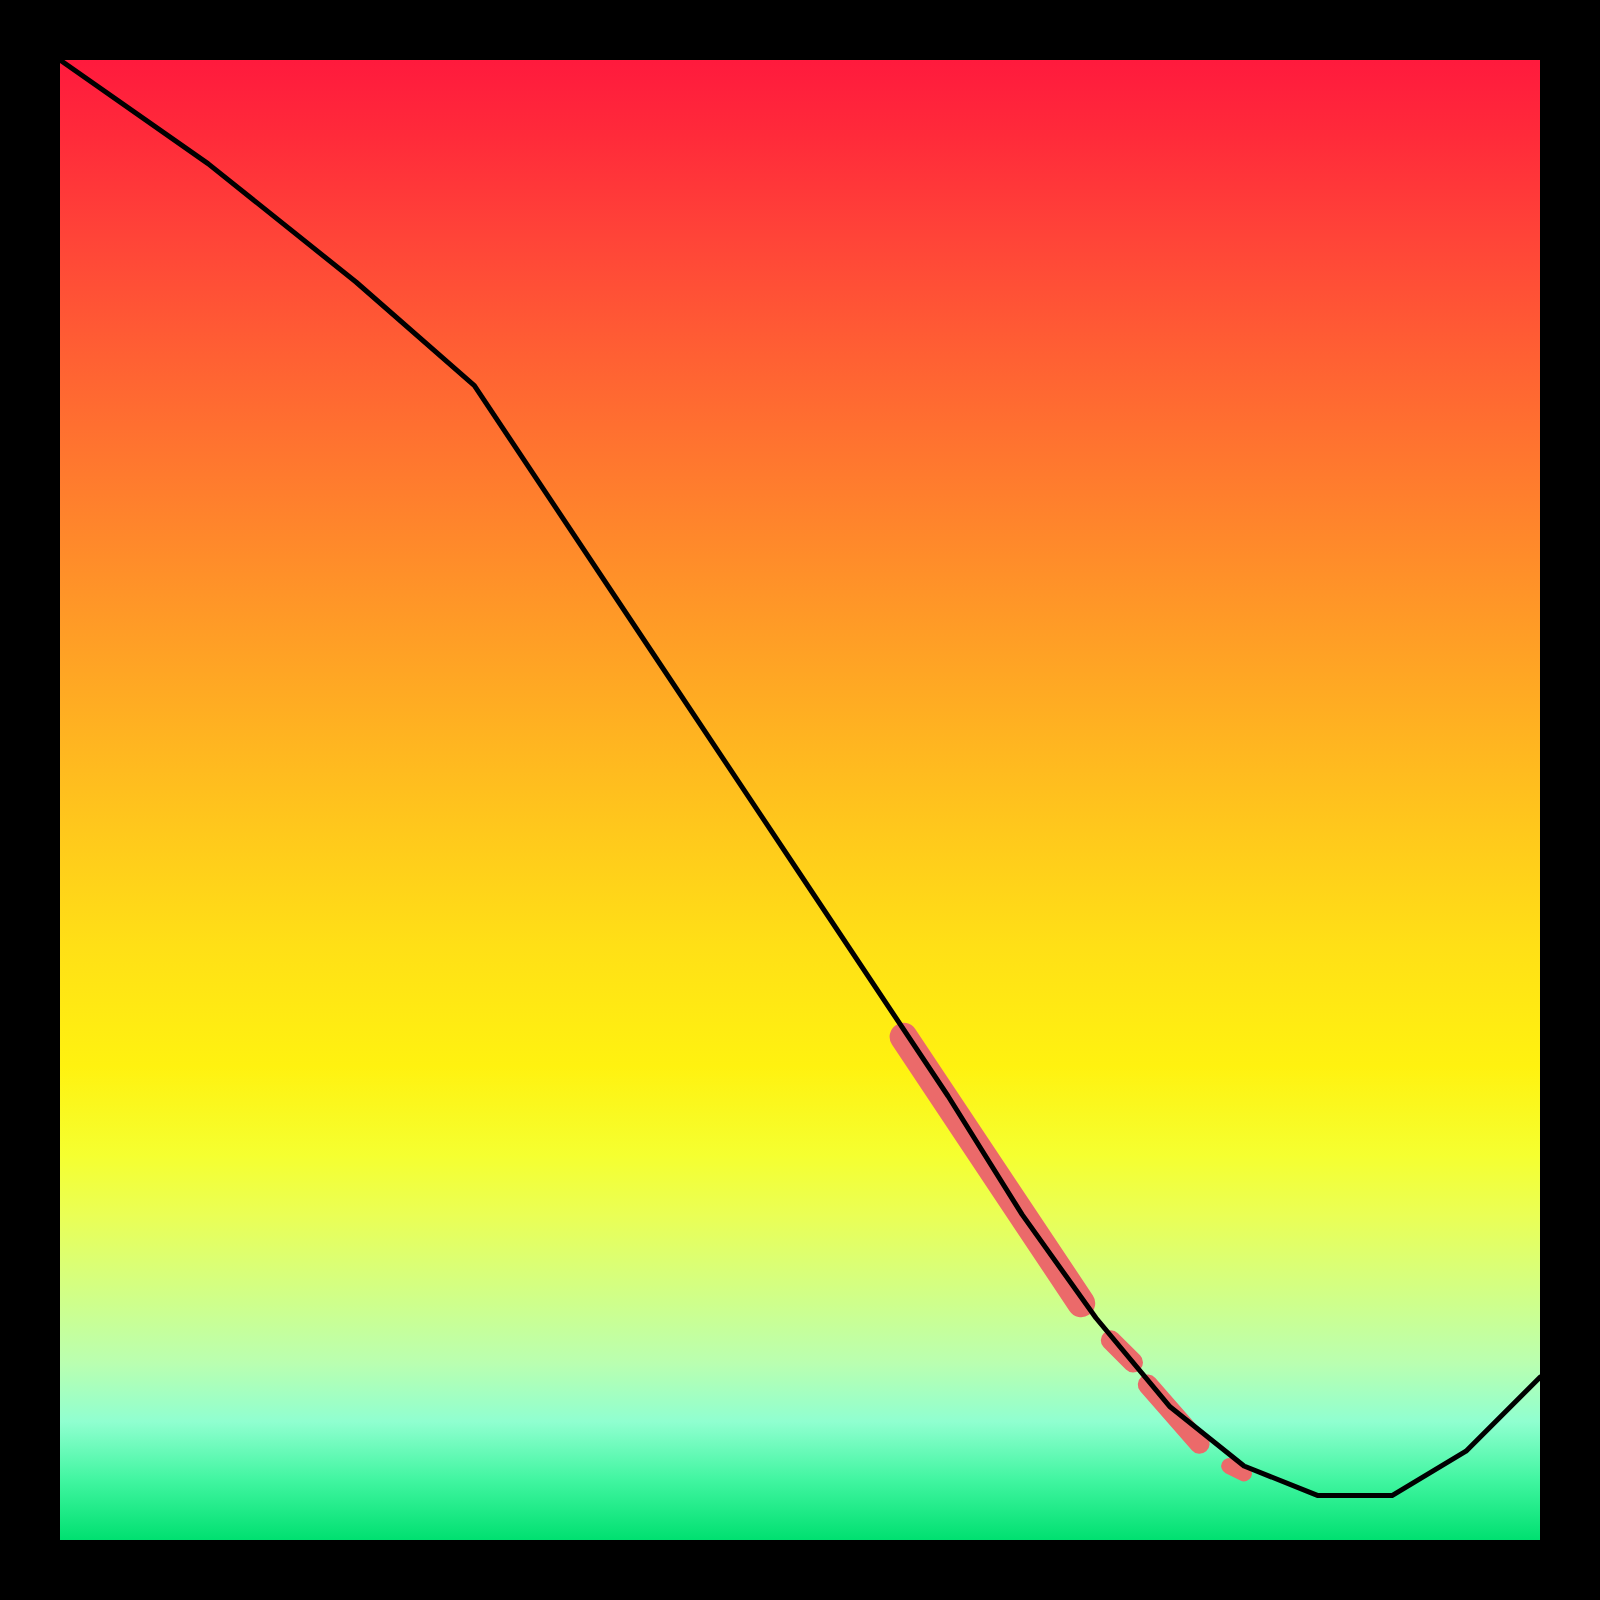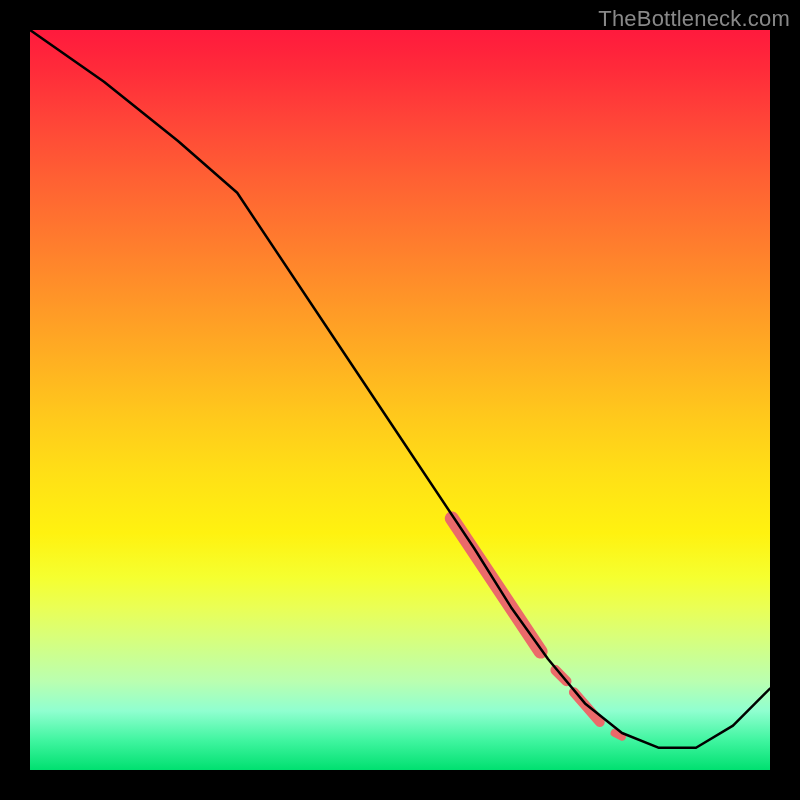--- a/index.html
+++ b/index.html
@@ -68,14 +68,13 @@
     <svg class="curve" viewBox="0 0 740 740" preserveAspectRatio="none">
       <g id="highlights-group">
           <path d="M421.8 488.4 L510.6 621.6 " stroke="#eb6a6a" stroke-width="14" stroke-linecap="round" fill="none"></path>
           <path d="M525.4 640.1 L536.5 651.2 " stroke="#eb6a6a" stroke-width="10" stroke-linecap="round" fill="none"></path>
           <path d="M543.9 662.3 L569.8 691.9 " stroke="#eb6a6a" stroke-width="10" stroke-linecap="round" fill="none"></path>
           <path d="M584.6 703.0 L592.0 706.7 " stroke="#eb6a6a" stroke-width="8" stroke-linecap="round" fill="none"></path>
         </g>
       <path id="main-path" fill="none" stroke="#000000" stroke-width="2.5" stroke-linejoin="round" stroke-linecap="round" d="M0.0 0.0 L74.0 51.8 L148.0 111.0 L207.2 162.8 L296.0 296.0 L370.0 407.0 L444.0 518.0 L481.0 577.2 L518.0 629.0 L555.0 673.4 L592.0 703.0 L629.0 717.8 L666.0 717.8 L703.0 695.6 L740.0 658.6 "></path>
     </svg>
   </div>
-  <div class="watermark">TheBottleneck.com</div>
 </div>
 
 </body></html>

